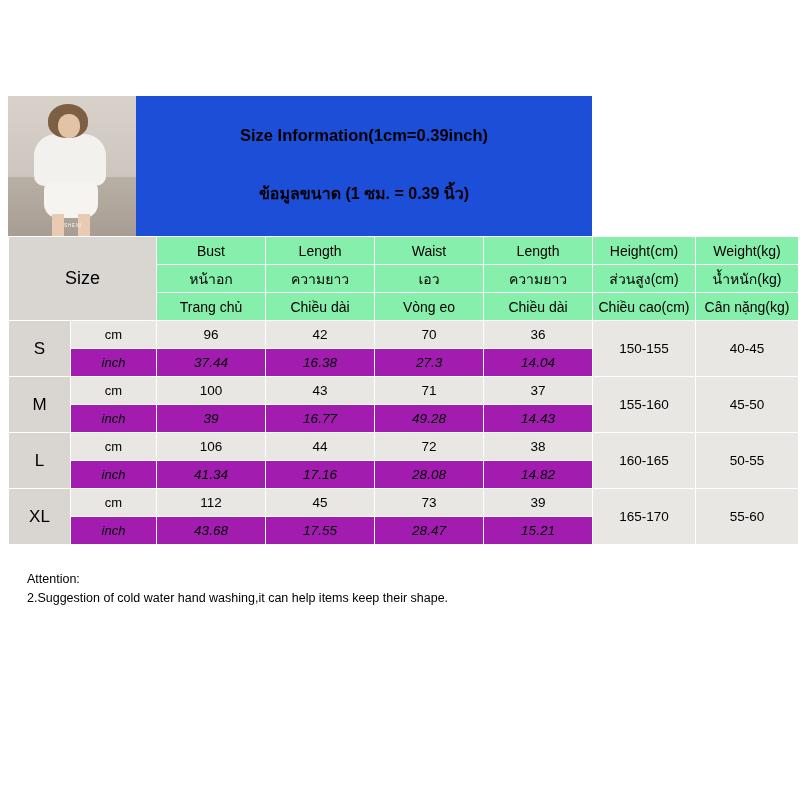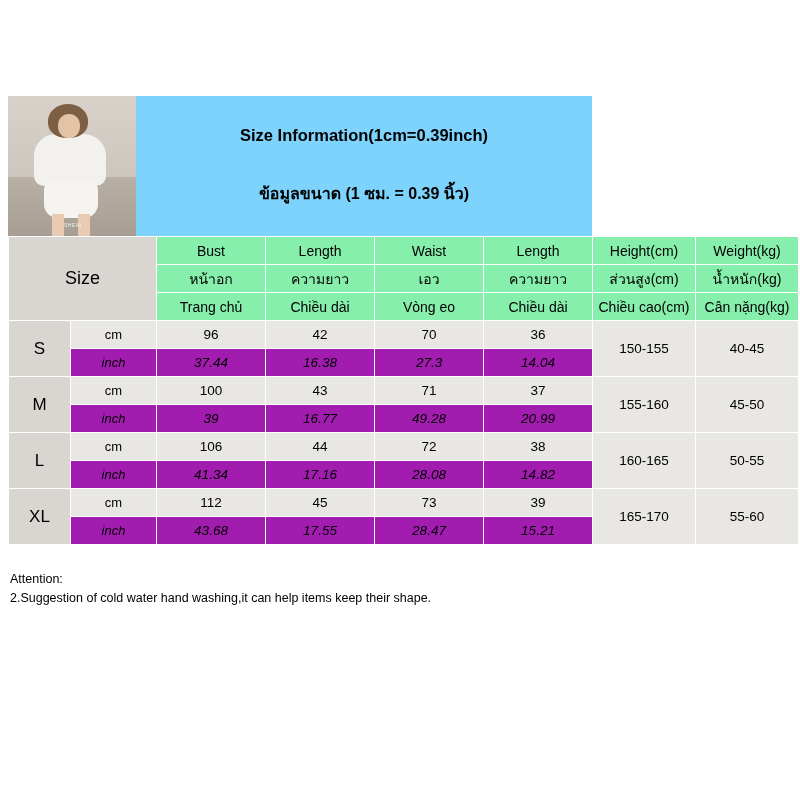--- a/index.html
+++ b/index.html
@@ -21,21 +21,21 @@
     background: #ffffff;
   }
 
   
   .header {
     position: absolute;
     left: 8px;
     top: 96px;
     width: 584px;
     height: 140px;
-    background: #7dd3fc;
+    background: #1d4ed8;
     box-sizing: border-box;
   }
   .photo {
     position: absolute;
     left: 0px;
     top: 0px;
     width: 128px;
     height: 140px;
     overflow: hidden;
     background: #cfc9c2;
@@ -149,21 +149,21 @@
   .band-b   { background: #a21caf; font-style: italic; }
   .sizecell { background: #d9d5d0; font-weight: bold; font-size: 17px; }
   .unitcell { font-weight: bold; font-size: 13px; margin-top: 40px; }
   .span-cell{ font-size: 13.5px; }
 
   .hdr-label-1 { font-weight: bold; }
 
   
   .attention {
     position: absolute;
-    left: 8px;
+    left: 25px;
     top: 568px;
     width: 584px;
     background: #ffffff;
     font-size: 12.5px;
     line-height: 1.55;
     padding: 2px 0 0 2px;
     box-sizing: border-box;
   }
   .attention .ln { white-space: nowrap; }
   .attention .ln.wrap { white-space: normal; }
@@ -255,21 +255,21 @@
         <td class="band-a">71</td>
         <td class="band-a">37</td>
         <td class="band-a span-cell" rowspan="2">155-160</td>
         <td class="band-a span-cell" rowspan="2">45-50</td>
       </tr>
       <tr>
         <td class="band-b unitcell">inch</td>
         <td class="band-b">39</td>
         <td class="band-b">16.77</td>
         <td class="band-b">49.28</td>
-        <td class="band-b">20.99</td>
+        <td class="band-b">14.43</td>
       </tr>
 
       <tr>
         <td class="sizecell" rowspan="2">L</td>
         <td class="band-a unitcell">cm</td>
         <td class="band-a">106</td>
         <td class="band-a">44</td>
         <td class="band-a">72</td>
         <td class="band-a">38</td>
         <td class="band-a span-cell" rowspan="2">160-165</td>

